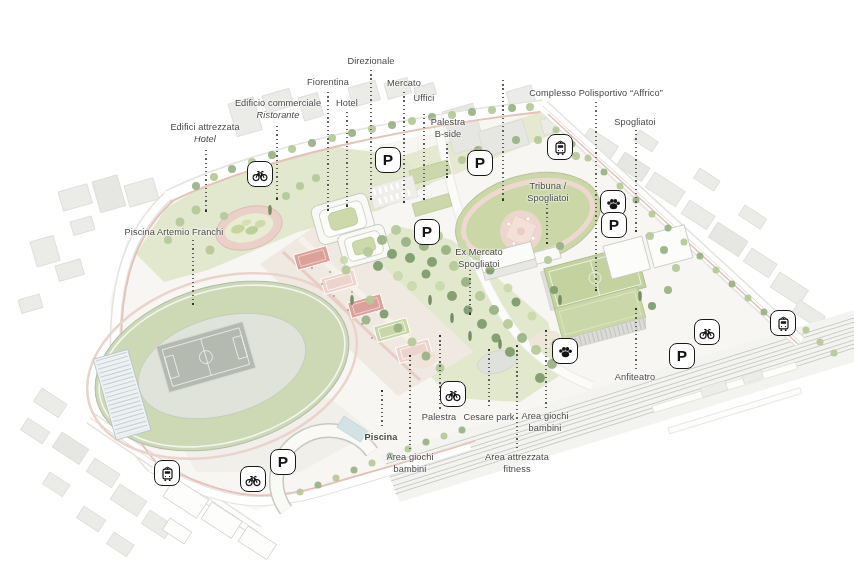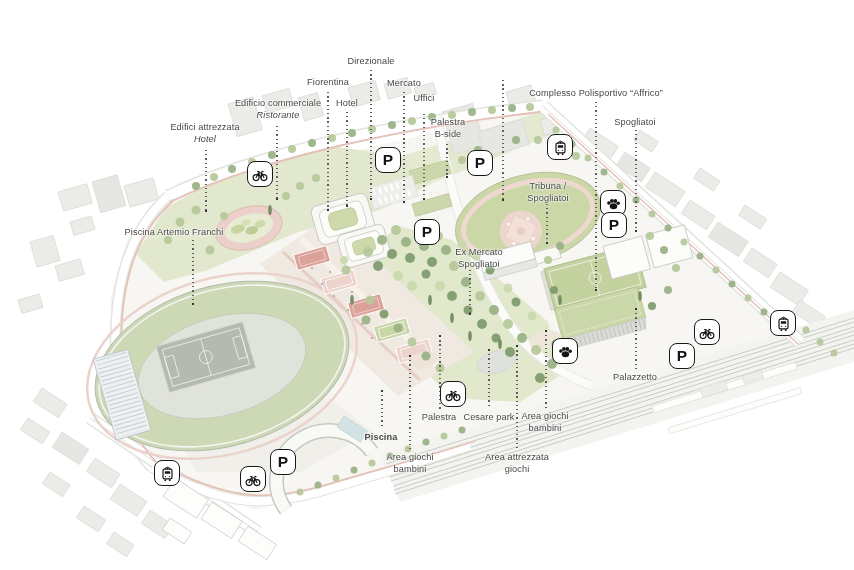--- a/index.html
+++ b/index.html
@@ -598,42 +598,42 @@
         <div>Spogliatoi</div>
       </div>
       <div class="map-label" style="left: 174px; top: 226px;">
         <div>Piscina Artemio Franchi</div>
       </div>
       <div class="map-label" style="left: 479px; top: 246px;">
         <div>Ex Mercato</div>
         <div>Spogliatoi</div>
       </div>
       <div class="map-label" style="left: 635px; top: 371px;">
-        <div>Palazzetto</div>
+        <div>Anfiteatro</div>
       </div>
       <div class="map-label" style="left: 439px; top: 411px;">
         <div>Palestra</div>
       </div>
       <div class="map-label" style="left: 489px; top: 411px;">
         <div>Cesare park</div>
       </div>
       <div class="map-label" style="left: 545px; top: 410px;">
         <div>Area giochi</div>
         <div>bambini</div>
       </div>
       <div class="map-label" style="left: 381px; top: 431px; font-weight: bold;">
         <div>Piscina</div>
       </div>
       <div class="map-label" style="left: 410px; top: 451px;">
         <div>Area giochi</div>
         <div>bambini</div>
       </div>
       <div class="map-label" style="left: 517px; top: 451px;">
         <div>Area attrezzata</div>
-        <div>giochi</div>
+        <div>fitness</div>
       </div>
       <div class="badge" style="left: 260px; top: 174px;">
         <svg width="18" height="17" viewBox="0 0 17 17" fill="none" stroke="#141414" stroke-width="1.1" stroke-linecap="round">
           <circle cx="4.6" cy="11.6" r="3"></circle>
           <circle cx="12.4" cy="11.6" r="3"></circle>
           <path d="M4.6 11.6 L6.9 6.9 H10.2 L12.4 11.6 M6.9 6.9 L9.4 11.6 L10.2 6.9 M6.1 5.5 H7.6 M10.4 5.4 L11.7 5.8"></path>
         </svg>
       </div>
       <div class="badge" style="left: 388px; top: 160px;">
         <span class="p-glyph">P</span>

